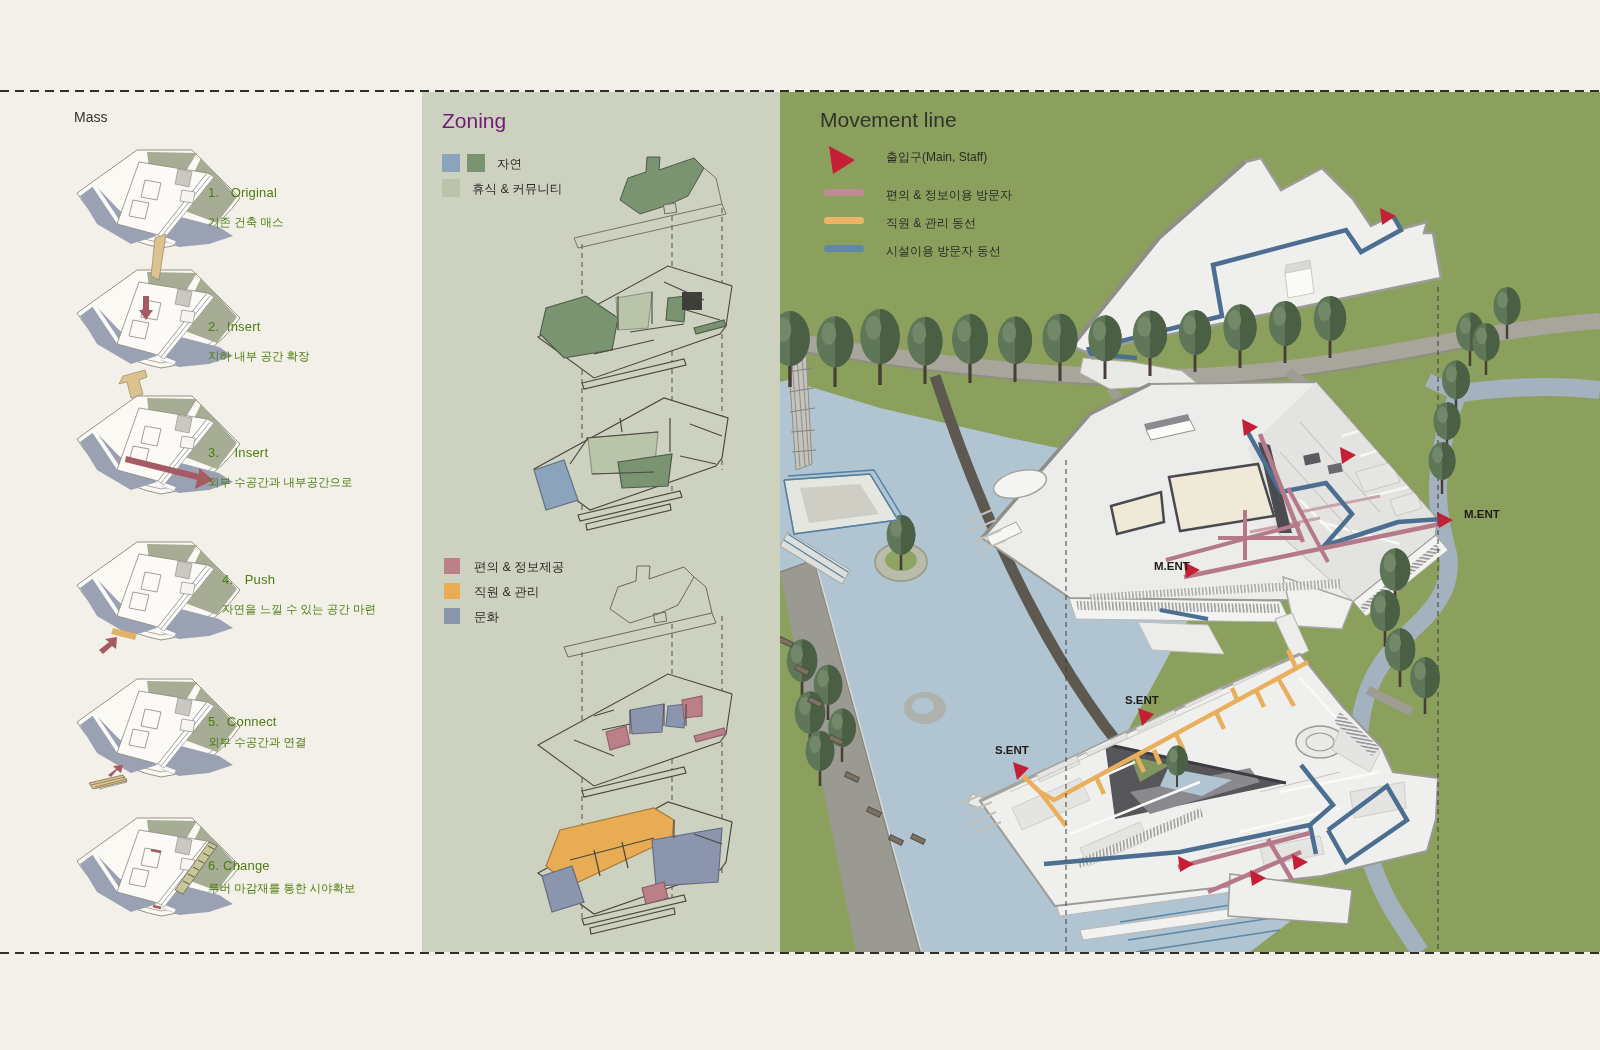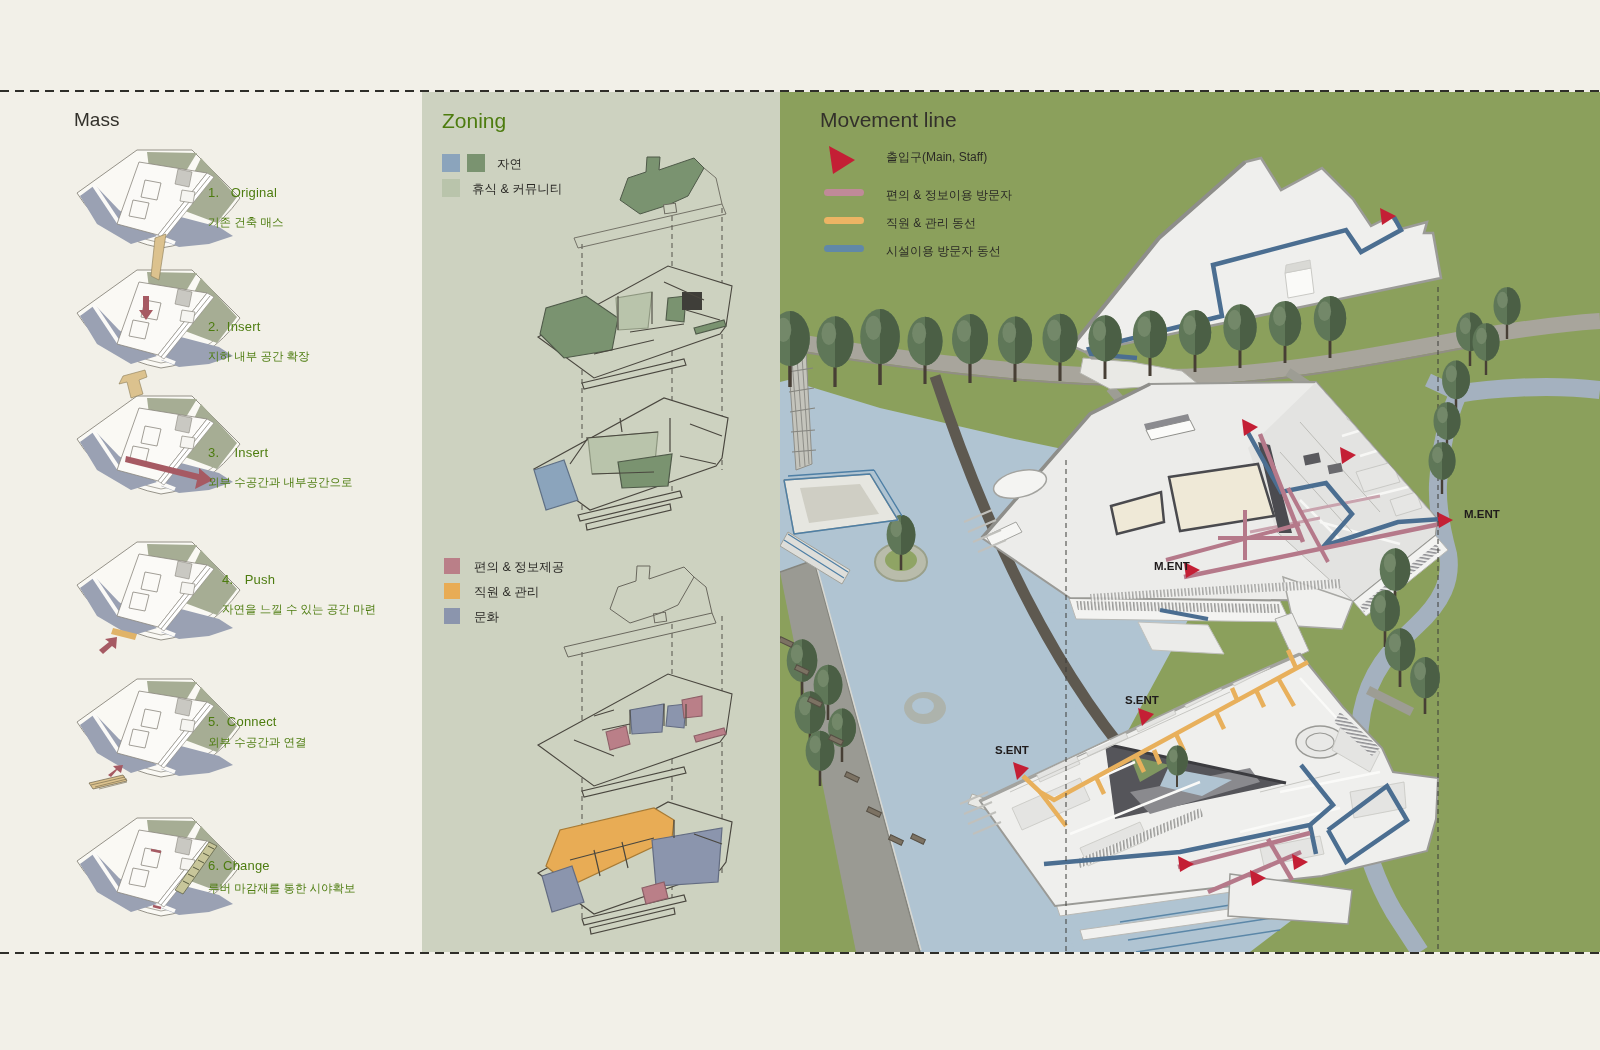--- a/index.html
+++ b/index.html
@@ -6,21 +6,21 @@
 .dash{height:2px;background:repeating-linear-gradient(90deg,#2f2e29 0 9px,transparent 9px 15px)}
 .mlabel{position:absolute;width:220px;text-align:left;color:#4d7c0f}
 .mlabel .l1{font-size:13px;letter-spacing:.2px}
 .mlabel .l2{font-size:11.5px;margin-top:15px}
 svg text{font-family:"Liberation Sans",sans-serif}
 </style></head>
 <body>
 <div class="abs dash" style="left:0;top:90px;width:1600px"></div>
 <div class="abs dash" style="left:0;top:952px;width:1600px"></div>
 
-<div class="abs" style="left:74px;top:109px;font-size:19px;color:#33312b">Mass</div>
+<div class="abs" style="left:74px;top:109px;font-size:14px;color:#33312b">Mass</div>
 
 <svg class="abs" style="left:68px;top:144px" width="176" height="812" viewBox="0 0 176 812">
 <defs>
 <g id="mb">
   <path d="M6,45 L66,2 L121,2 L169,50 Q138,94 90,100 Q33,89 6,45 Z" fill="#faf9f4" stroke="#8a877d" stroke-width="0.9"></path>
   <path d="M10,47 Q36,84 90,95 Q135,88 163,52" fill="none" stroke="#8a877d" stroke-width="0.7"></path>
   <polygon points="9,48 24,37 48,62 86,88 60,96 26,76" fill="#9aa1b3"></polygon>
   <polygon points="90,92 106,68 148,79 162,88 138,96 108,99" fill="#9aa1b3"></polygon>
   <polygon points="76,4 126,5 112,28 78,20" fill="#a6ad94"></polygon>
   <polygon points="130,10 166,49 146,75 106,60" fill="#a6ad94"></polygon>
@@ -100,21 +100,21 @@
 <div class="mlabel" style="left:208px;top:714px">
     <div class="l1">5. &nbsp;Connect</div>
     <div class="l2" style="margin-top:6px">외부 수공간과 연결</div>
   </div>
 <div class="mlabel" style="left:208px;top:858px">
     <div class="l1">6. Change</div>
     <div class="l2" style="margin-top:8px">루버 마감재를 통한 시야확보</div>
   </div>
 
 <div class="abs" style="left:422px;top:92px;width:358px;height:860px;background:#cdd2c0"></div>
-<div class="abs" style="left:442px;top:109px;font-size:21px;color:#4d7c0f">Zoning</div>
+<div class="abs" style="left:442px;top:109px;font-size:21px;color:#701a75">Zoning</div>
 
 <svg class="abs" style="left:422px;top:92px" width="358" height="860" viewBox="0 0 358 860">
 
 <rect x="20" y="62" width="18" height="18" fill="#8ba4bc"></rect>
 <rect x="45" y="62" width="18" height="18" fill="#7a9370"></rect>
 <text x="75" y="76" font-size="12.5" fill="#2b2a26">자연</text>
 <rect x="20" y="87" width="18" height="18" fill="#b9c4ab"></rect>
 <text x="50" y="101" font-size="12.5" fill="#2b2a26">휴식 &amp; 커뮤니티</text>
 
 <rect x="22" y="466" width="16" height="16" fill="#ba7f88"></rect>

